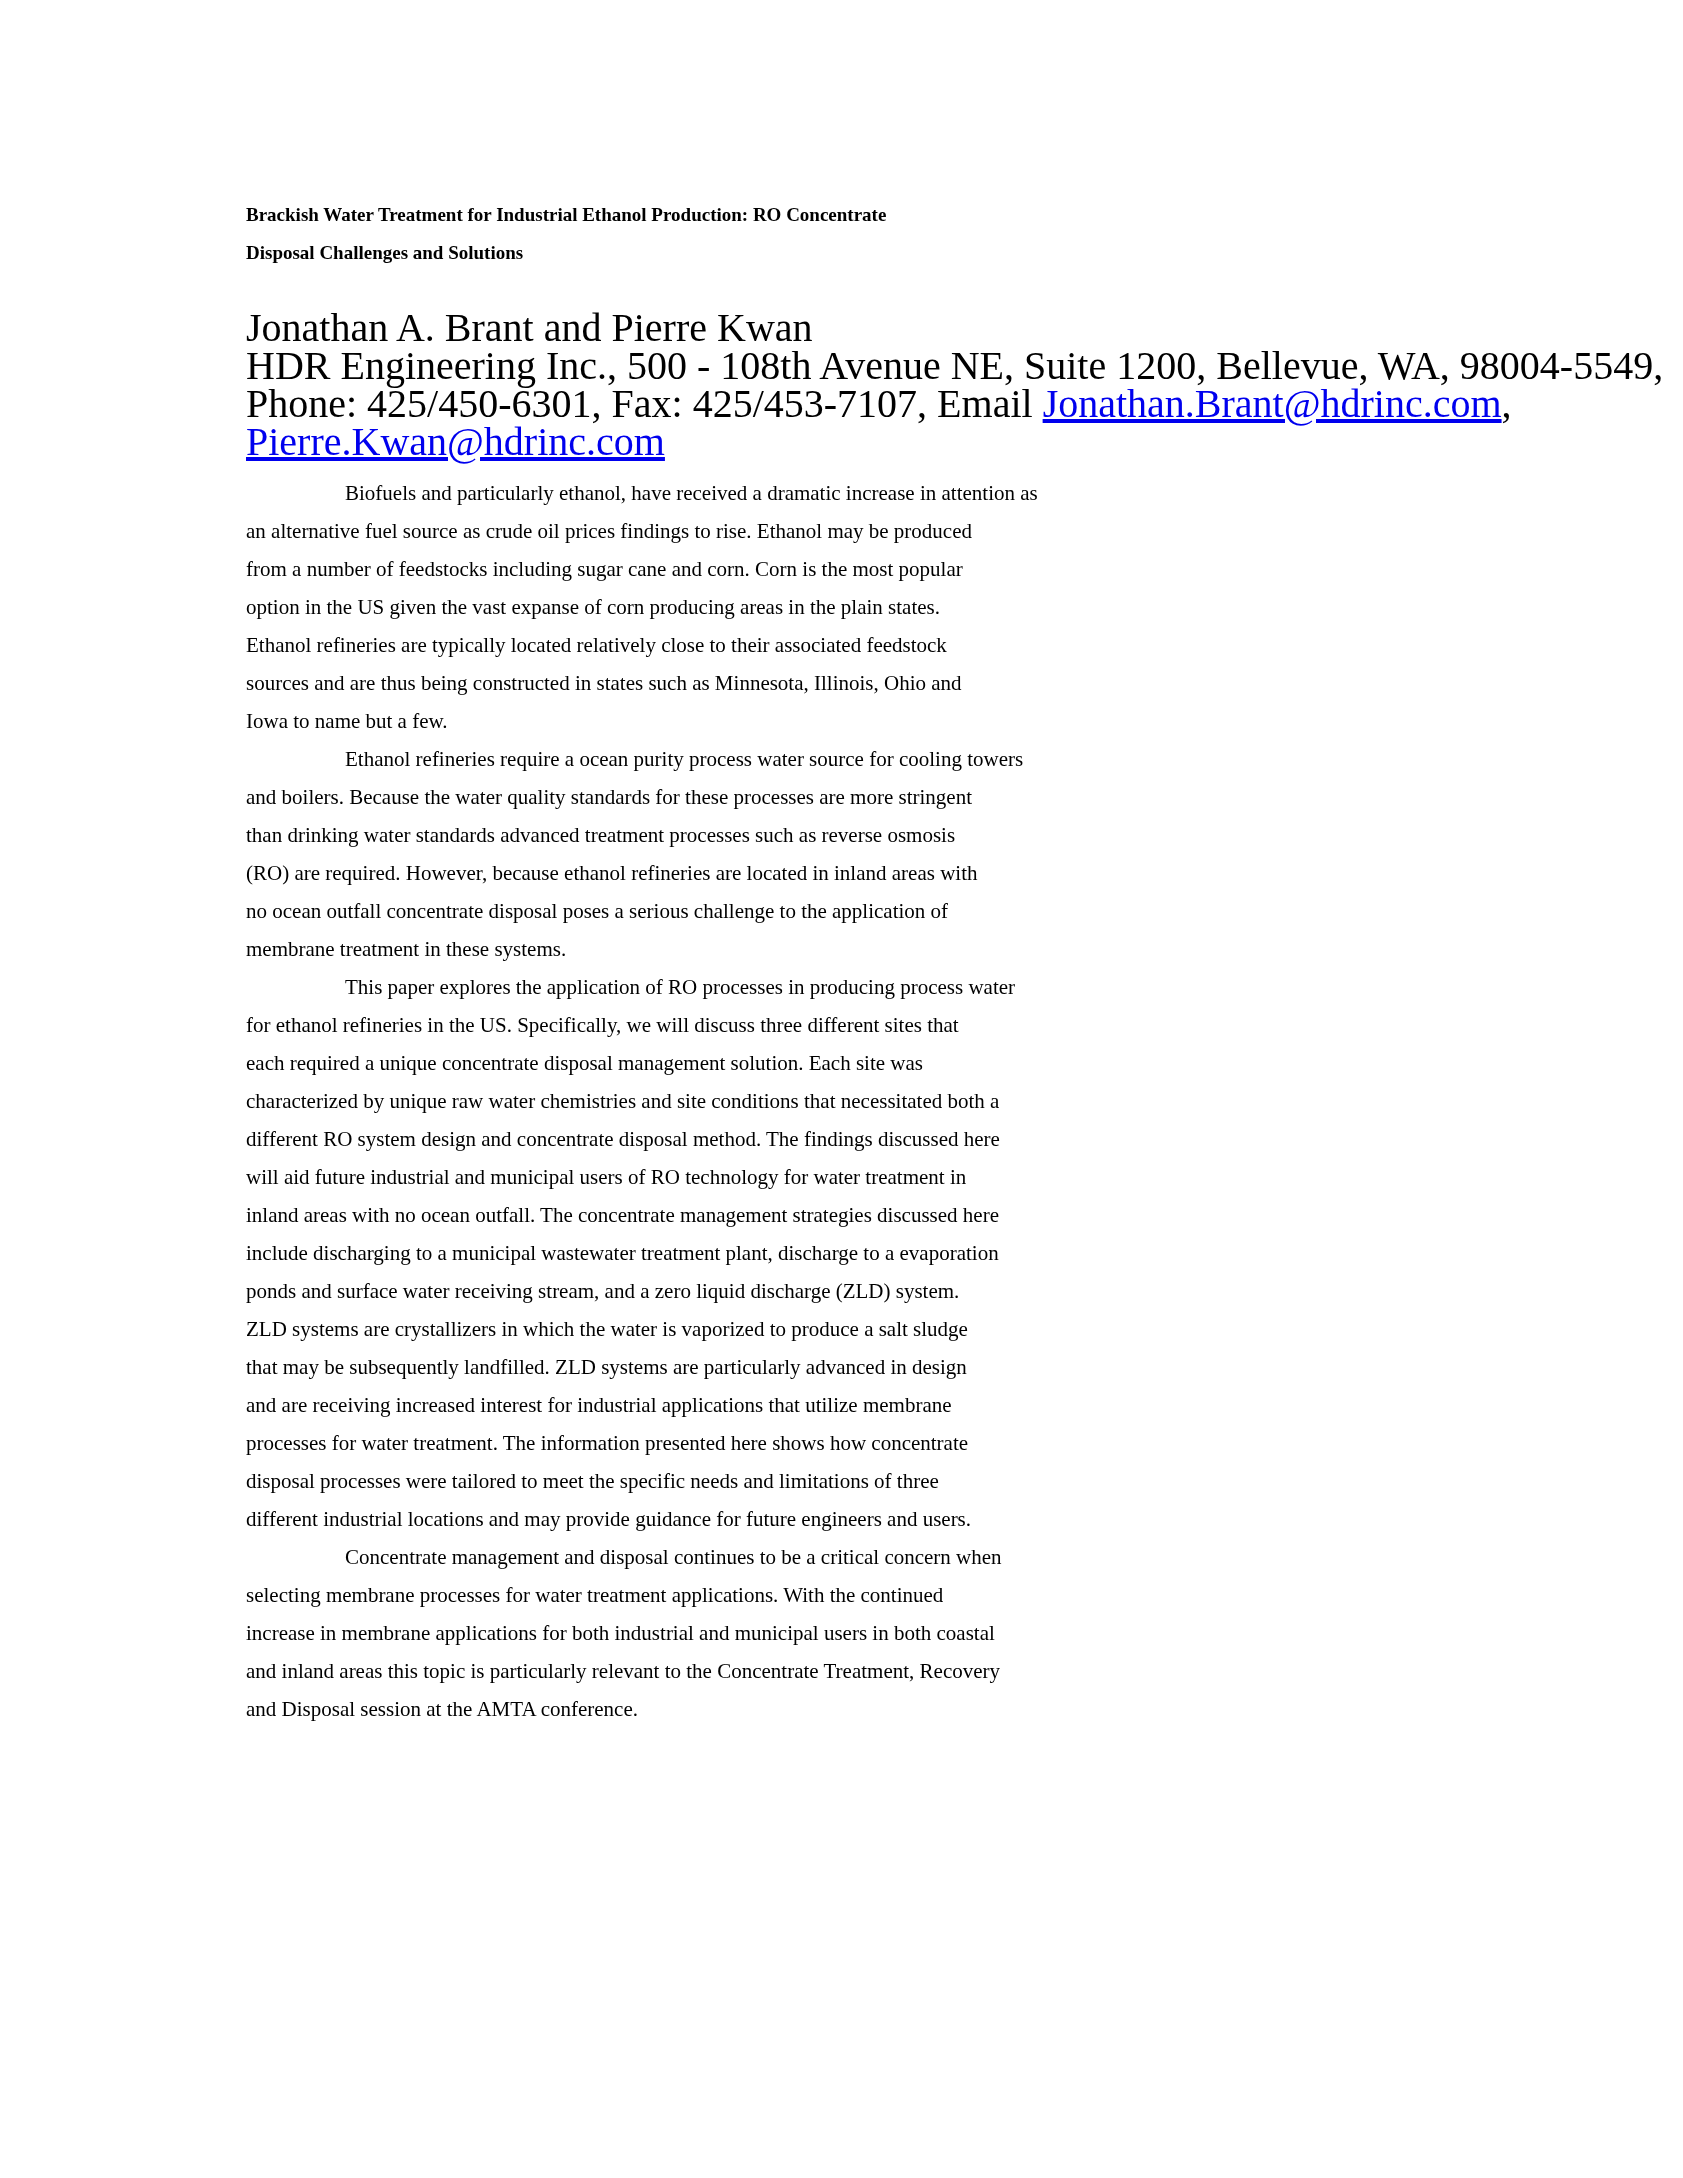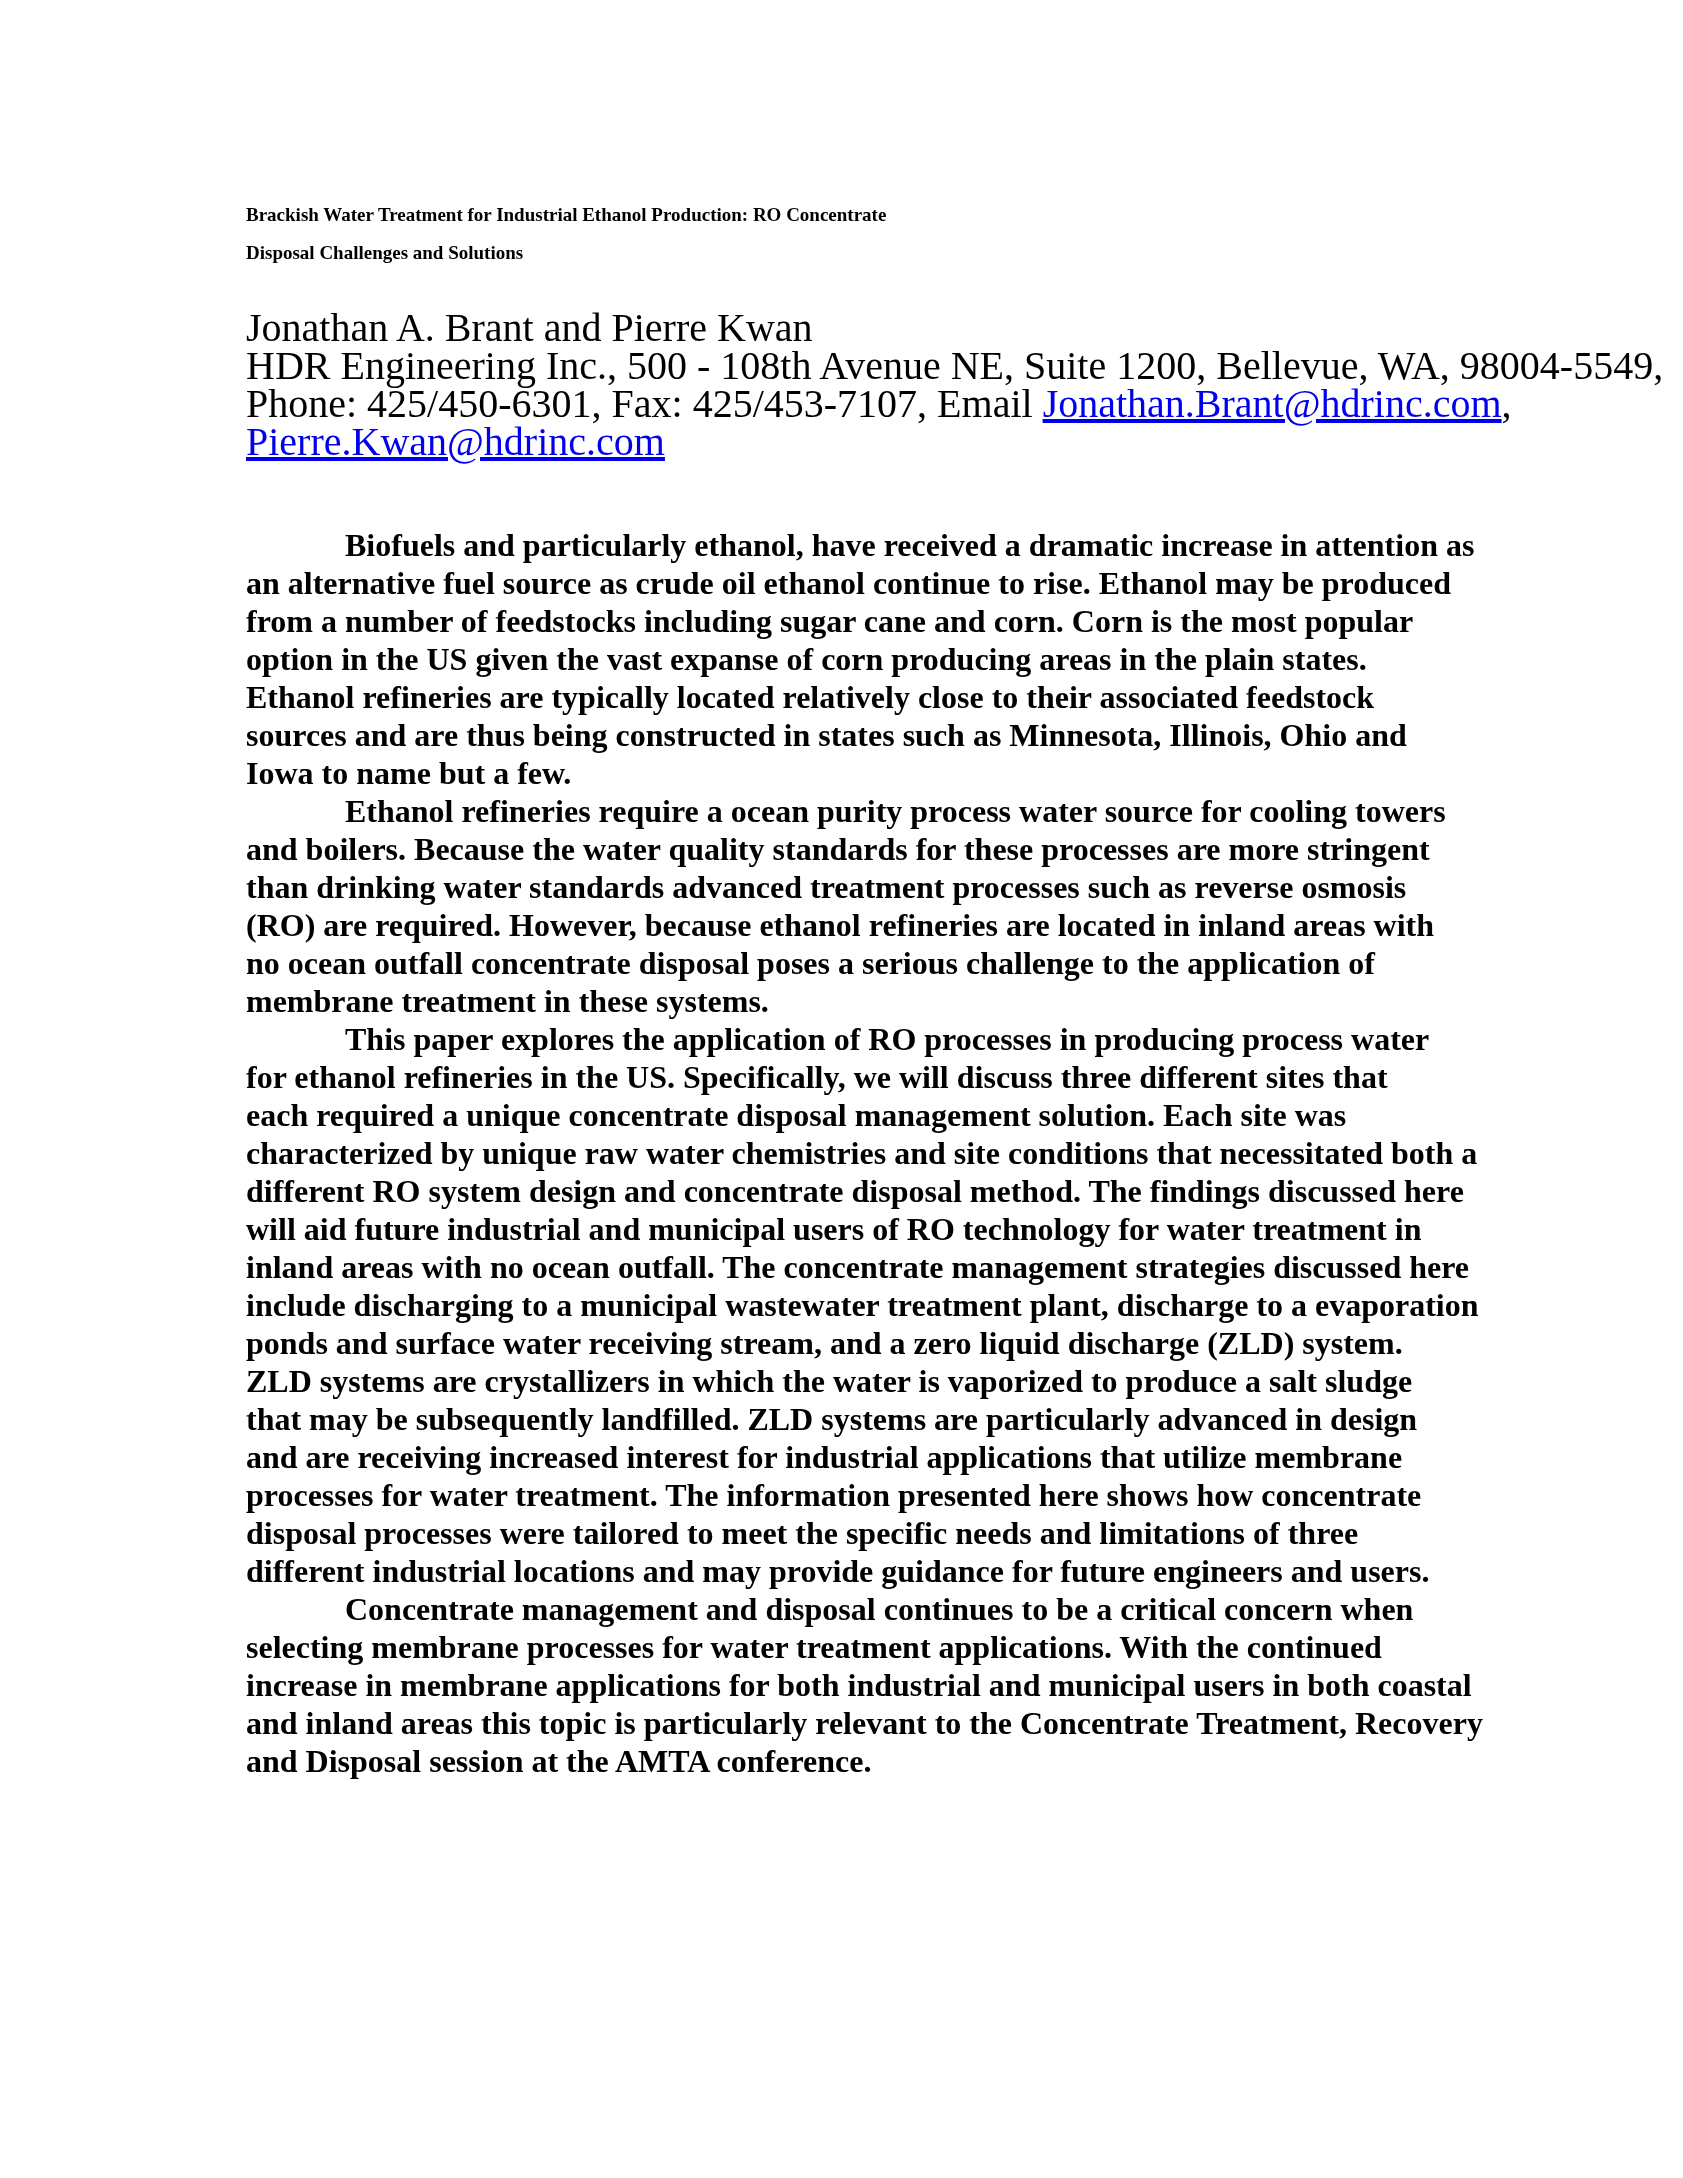--- a/index.html
+++ b/index.html
@@ -1,20 +1,20 @@
 <!DOCTYPE html>
 <html><head>
 <meta charset="utf-8">
 <style>
   html,body{margin:0;padding:0;background:#fff;}
   body{width:1683px;height:2178px;position:relative;font-family:"Liberation Serif","DejaVu Serif",serif;color:#000;}
   .page{position:absolute;left:246px;top:0;width:1188px;}
   .title{position:absolute;top:196px;left:0;font-weight:bold;font-size:19px;line-height:38px;white-space:nowrap;}
   .authors{position:absolute;top:309px;left:0;font-size:40px;line-height:38px;white-space:nowrap;}
-  .body{position:absolute;top:526px;left:0;font-size:32px;line-height:38px;white-space:nowrap;font-weight:bold;}
+  .body{position:absolute;top:474px;left:0;font-size:21px;line-height:38px;white-space:nowrap;}
   .line{display:block;height:38px;}
   .authors .line{height:38px;}
   .indent{padding-left:99px;}
   a{color:#0000ee;text-decoration:underline;margin-top:28px;}
 </style>
 </head>
 <body>
 
 <div class="page">
   <div class="title">
@@ -25,21 +25,21 @@
   <div class="authors">
     <span class="line">Jonathan A. Brant and Pierre Kwan</span>
     <span class="line">HDR Engineering Inc., 500 - 108th Avenue NE, Suite 1200, Bellevue, WA,  98004-5549,</span>
     <span class="line"><span>Phone: 425/450-6301,  Fax: 425/453-7107, Email </span><a href="#">Jonathan.Brant@hdrinc.com</a><span>,</span></span>
     <span class="line"><a href="#">Pierre.Kwan@hdrinc.com</a></span>
   </div>
 
   <div class="body">
     <div>
       <span class="line indent">Biofuels and particularly ethanol, have received a dramatic increase in attention as</span>
-      <span class="line">an alternative fuel source as crude oil ethanol continue to rise. Ethanol may be produced</span>
+      <span class="line">an alternative fuel source as crude oil prices findings to rise. Ethanol may be produced</span>
       <span class="line">from a number of feedstocks including sugar cane and corn. Corn is the most popular</span>
       <span class="line">option in the US given the vast expanse of corn producing areas in the plain states.</span>
       <span class="line">Ethanol refineries are typically located relatively close to their associated feedstock</span>
       <span class="line">sources and are thus being constructed in states such as Minnesota, Illinois, Ohio and</span>
       <span class="line">Iowa to name but a few.</span>
     </div>
     <div>
       <span class="line indent">Ethanol refineries require a ocean purity process water source for cooling towers</span>
       <span class="line">and boilers. Because the water quality standards for these processes are more stringent</span>
       <span class="line">than drinking water standards advanced treatment processes such as reverse osmosis</span>

